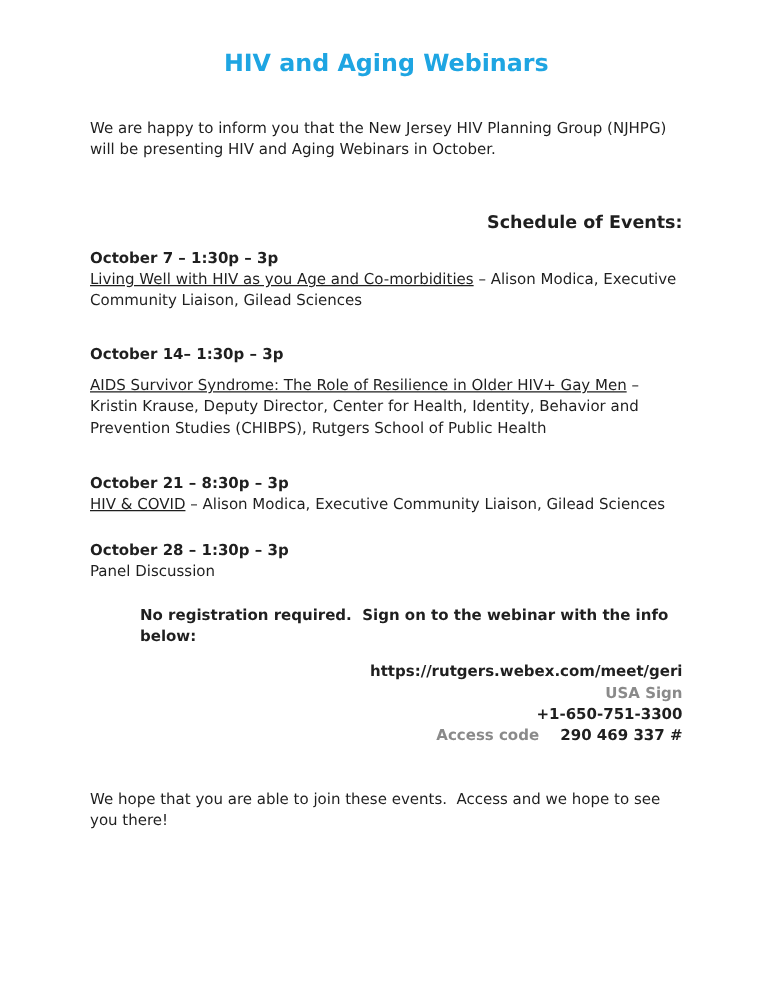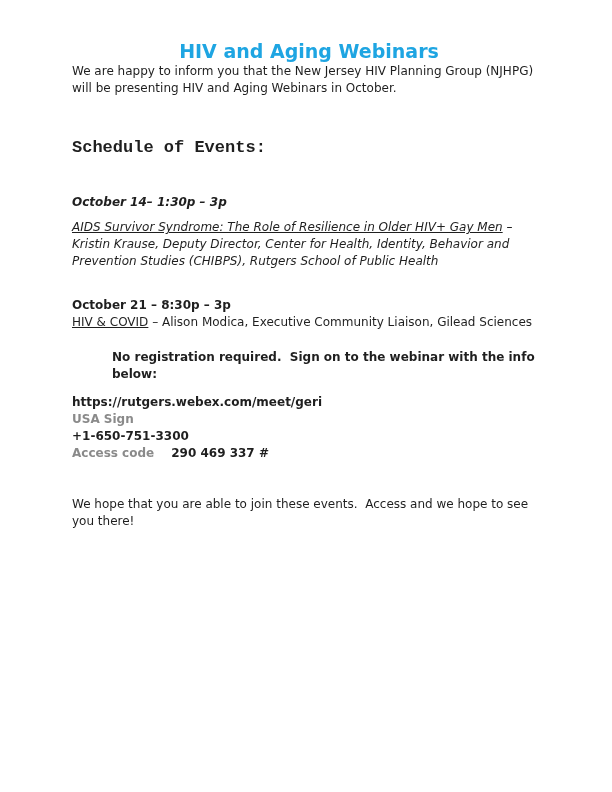--- a/index.html
+++ b/index.html
@@ -18,71 +18,78 @@
   }
   .doc-title {
     margin: 0;
     font-size: 19px;
     line-height: 23px;
     font-weight: bold;
     text-align: center;
     color: var(--accent, #1ea5e2);
   }
   p { margin: 0; font-size: 12px; line-height: 17px; }
-  .intro { }
+  .intro { margin-top: 31px; }
   .schedule-heading {
     margin: 42px 0 0 0;
-    font-size: 17px;
+    font-size: 14px;
     line-height: 17px;
     font-weight: bold;
-    text-align: left;
+    text-align: right;
     color: #1f1f1f;
-    font-family: Liberation Mono, monospace;
   }
   .event .date { font-weight: bold; }
   .event-0 { margin-top: 11px; }
-  .event-1 { margin-top: 38px; font-style: italic; }
+  .event-1 { margin-top: 26px; }
   .event-1 .desc { margin-top: 8px; }
   .event-2 { margin-top: 27px; }
   .event-3 { margin-top: 20px; }
   .session { text-decoration: underline; }
   .reg-note {
     margin-top: 18px;
     font-weight: bold;
     white-space: pre-wrap;
     margin-left: 40px;
   }
-  .webinar-info { margin-top: 11px; }
+  .webinar-info { margin-top: 11px; text-align: right; }
   .webinar-info p { font-weight: bold; }
   .muted { color: var(--muted, #8a8a8a); font-weight: bold; }
   .access-code { margin-left: 17px; font-weight: bold; }
   .closing { margin-top: 34px; white-space: pre-wrap; }
 </style>
 </head>
 <body>
 
 <div class="page">
 
   <h1 class="doc-title">HIV and Aging Webinars</h1>
 
   <p class="intro">We are happy to inform you that the New Jersey HIV Planning Group (NJHPG) will be presenting HIV and Aging Webinars in October.</p>
 
   <h2 class="schedule-heading">Schedule of Events:</h2>
 
+  <div class="event event-0">
+    <p class="date">October 7 – 1:30p – 3p</p>
+    <p class="desc"><span class="session">Living Well with HIV as you Age and Co-morbidities</span><span> – Alison Modica, Executive Community Liaison, Gilead Sciences</span></p>
+  </div>
 
   <div class="event event-1">
     <p class="date">October 14– 1:30p – 3p</p>
     <p class="desc"><span class="session">AIDS Survivor Syndrome: The Role of Resilience in Older HIV+ Gay Men</span><span> – Kristin Krause, Deputy Director, Center for Health, Identity, Behavior and Prevention Studies (CHIBPS), Rutgers School of Public Health</span></p>
   </div>
 
   <div class="event event-2">
     <p class="date">October 21 – 8:30p – 3p</p>
     <p class="desc"><span class="session">HIV &amp; COVID</span><span> – Alison Modica, Executive Community Liaison, Gilead Sciences</span></p>
   </div>
 
+  <div class="event event-3">
+    <p class="date">October 28 – 1:30p – 3p</p>
+    <p class="desc"><span class="session"></span><span>Panel Discussion</span></p>
+  </div>
 
   <p class="reg-note">No registration required.  Sign on to the webinar with the info below:</p>
 
   <div class="webinar-info">
     <p>https://rutgers.webex.com/meet/geri</p>
     <p class="muted">USA Sign</p>
     <p>+1-650-751-3300</p>
     <p class="access-line"><span class="muted">Access code</span><span class="access-code">290 469 337 #</span></p>
   </div>
 

